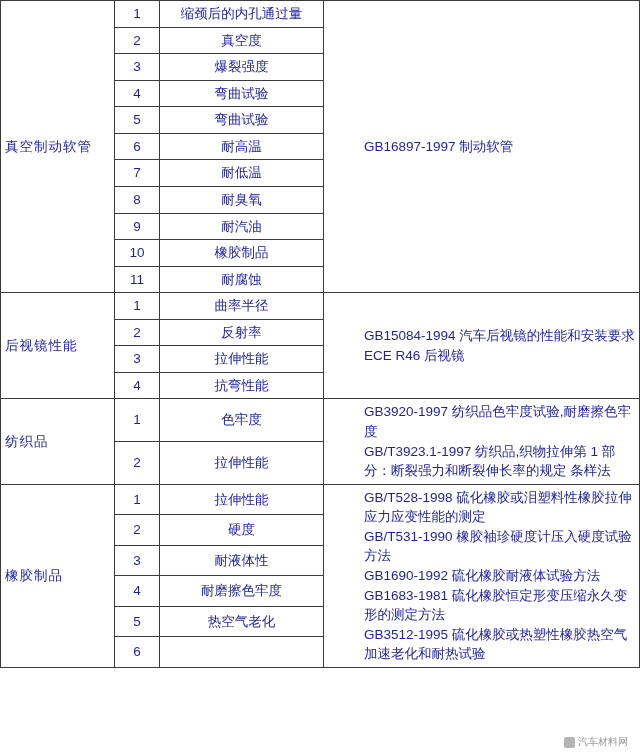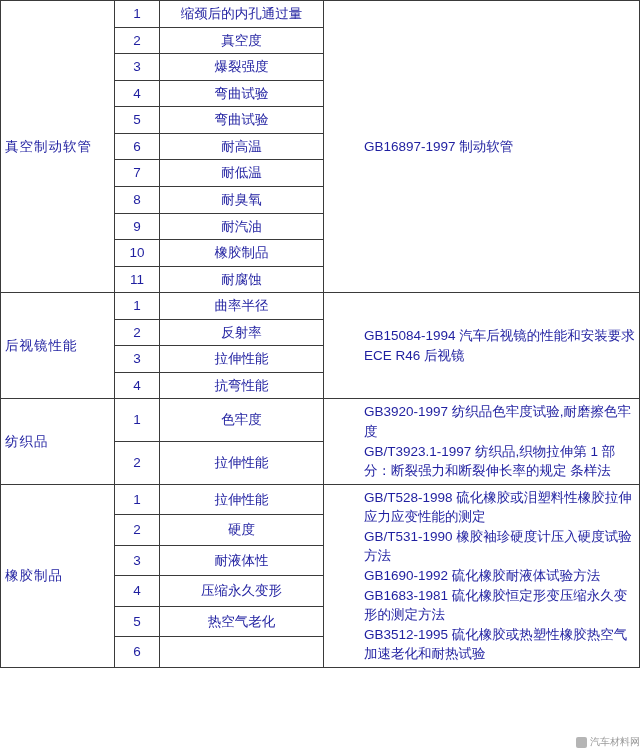--- a/index.html
+++ b/index.html
@@ -55,21 +55,21 @@
   }
   td.std.mid {
     vertical-align: middle;
   }
   .std-line {
     display: block;
     margin-left: 36px;
   }
   .watermark {
     position: absolute;
-    right: 0;
+    right: 12px;
     bottom: 4px;
     font-size: 10px;
     color: #9a9a9a;
     display: flex;
     align-items: center;
     gap: 3px;
   }
   .wm-icon {
     width: 11px;
     height: 11px;
@@ -196,21 +196,21 @@
       <tr>
         <td class="num">2</td>
         <td class="item">硬度</td>
       </tr>
       <tr>
         <td class="num">3</td>
         <td class="item">耐液体性</td>
       </tr>
       <tr>
         <td class="num">4</td>
-        <td class="item">压缩永久变形</td>
+        <td class="item">耐磨擦色牢度</td>
       </tr>
       <tr>
         <td class="num">5</td>
         <td class="item">热空气老化</td>
       </tr>
       <tr>
         <td class="num">6</td>
         <td class="item"></td>
       </tr>
 

